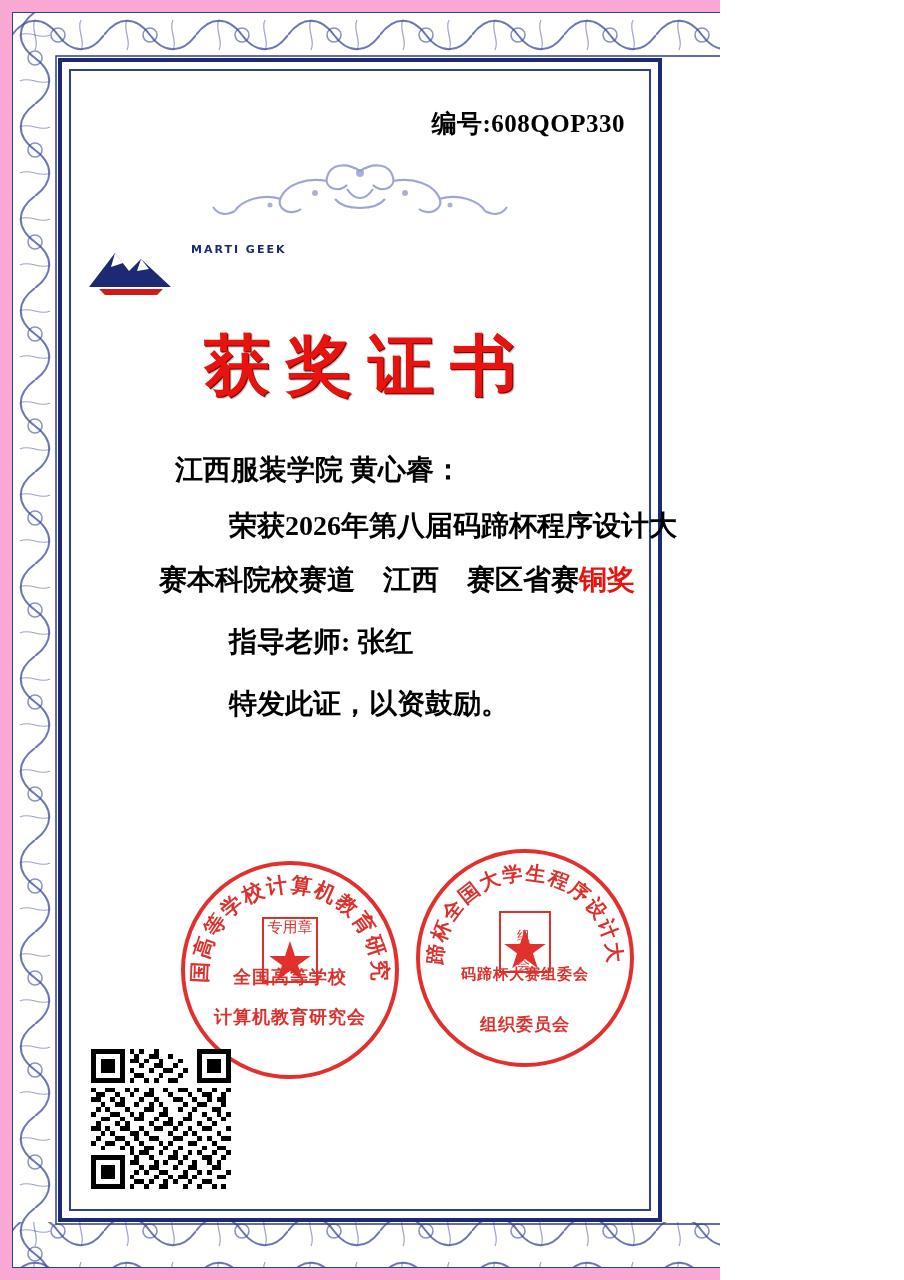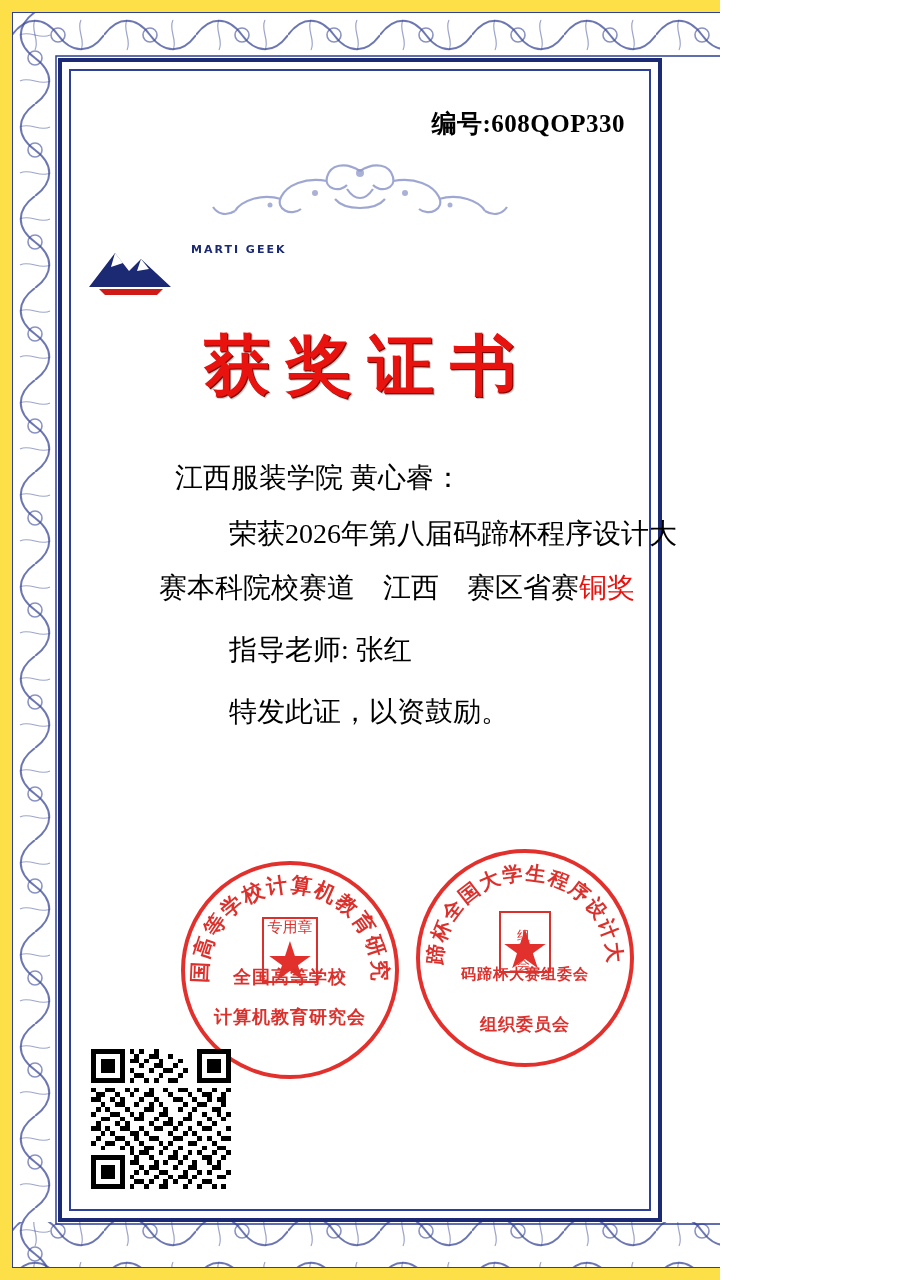--- a/index.html
+++ b/index.html
@@ -8,21 +8,21 @@
     background: #ffffff;
   }
   body {
     font-family: "Liberation Serif", "DejaVu Serif", serif;
   }
   .certificate {
     position: relative;
     width: 720px;
     height: 1280px;
     overflow: hidden;
-    background: #fde047;
+    background: #f9a8d4;
   }
 
   
   .border-outer {
     position: absolute;
     left: 12px; top: 12px; right: 12px; bottom: 12px;
     border: 2px solid #5b6bb5;
     background:
       repeating-linear-gradient(0deg, rgba(58,73,150,0.0) 0px, rgba(58,73,150,0.0) 7px, rgba(58,73,150,0.30) 7px, rgba(58,73,150,0.30) 9px),
       repeating-linear-gradient(90deg, rgba(58,73,150,0.0) 0px, rgba(58,73,150,0.0) 7px, rgba(58,73,150,0.30) 7px, rgba(58,73,150,0.30) 9px),
@@ -108,24 +108,23 @@
 
   .body-block {
     position: absolute;
     top: 385px;
     left: 26px;
     right: 26px;
     color: #000000;
   }
   .line {
     font-size: 28px;
-    font-weight: 400;
+    font-weight: 700;
     line-height: 1.0;
     white-space: nowrap;
-    margin-top: 8px;
   }
   .l-recipient { margin-left: 78px; margin-bottom: 28px; }
   .l-award1   { margin-left: 132px; margin-bottom: 26px; }
   .l-award2   { margin-left: 62px;  margin-bottom: 34px; }
   .l-teacher  { margin-left: 132px; margin-bottom: 34px; }
   .l-closing  { margin-left: 132px; }
   .award-level {
     color: #e8130e;
   }
 

